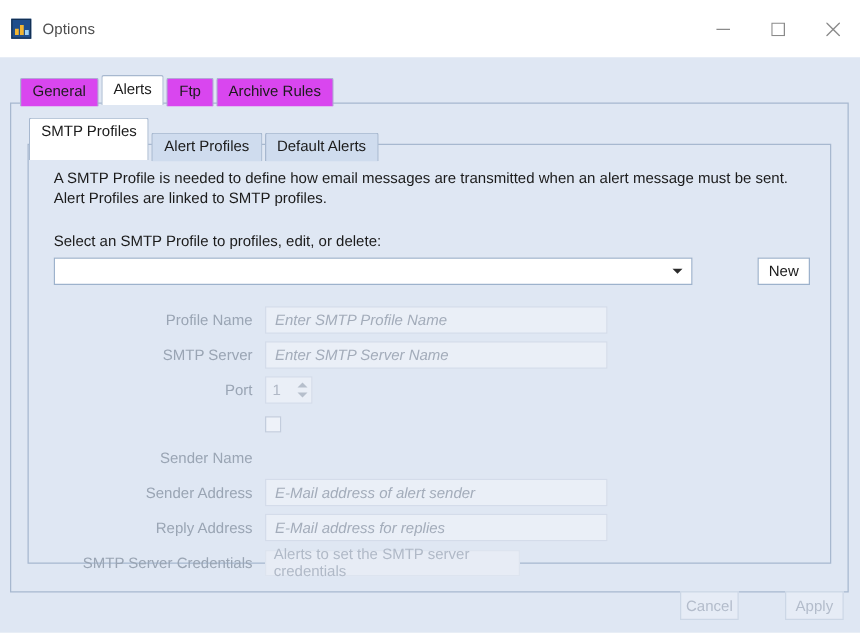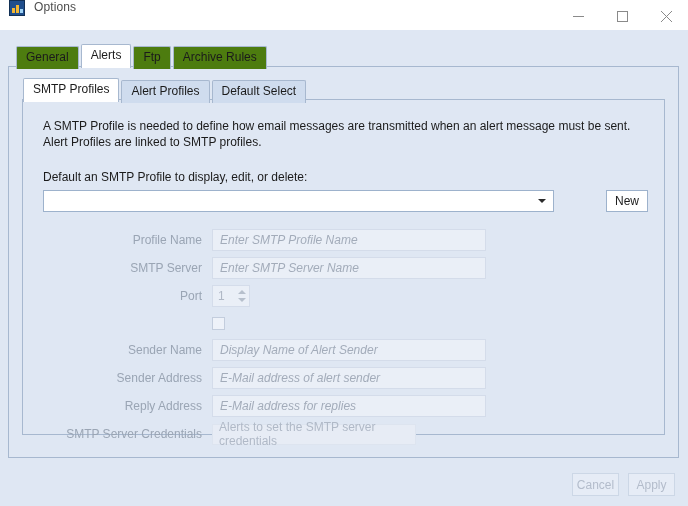--- a/index.html
+++ b/index.html
@@ -21,23 +21,24 @@
     width: 688px;
     height: 506px;
     background: #dfe7f3;
     box-sizing: border-box;
     display: flex;
     flex-direction: column;
   }
 
   
   .titlebar {
-    height: 30px;
-    background: #ffffff;
-    display: flex;
+    height: 46px;
+    background: #ffffff;
+    display: flex;
+    align-items: center;
     flex: 0 0 auto;
     position: relative;
   }
   .title-icon {
     width: 16px;
     height: 16px;
     margin-left: 9px;
     margin-right: 9px;
     flex: 0 0 auto;
     background: #1f4e8c;
@@ -91,21 +92,21 @@
     position: absolute;
     left: 16px;
     top: 14px;
     display: flex;
     align-items: flex-end;
     z-index: 3;
   }
   .tab {
     border: 1px solid #a7b8cf;
     border-bottom: none;
-    background: #4d7c0f;
+    background: #d946ef;
     padding: 3px 9px 4px 9px;
     font-size: 12px;
     color: #1b1b1b;
     margin-right: 2px;
     line-height: 15px;
     border-radius: 2px 2px 0 0;
     position: relative;
     top: 1px;
   }
   .tab.active {
@@ -145,21 +146,21 @@
     color: #1b1b1b;
     margin-right: 2px;
     line-height: 15px;
     border-radius: 2px 2px 0 0;
     position: relative;
     top: 1px;
   }
   .inner-tab.active {
     background: #ffffff;
     top: 0;
-    padding-bottom: 5px;
+    padding-bottom: 15px;
     z-index: 4;
   }
 
   .inner-panel {
     position: absolute;
     left: 13px;
     top: 32px;
     width: 643px;
     height: 336px;
     border: 1px solid #a7b8cf;
@@ -329,20 +330,21 @@
     font-size: 12px;
     color: #b0b9c7;
   }
 
   
   .footer {
     position: absolute;
     right: 13px;
     bottom: 10px;
     display: flex;
+    gap: 28px;
   }
   .fbtn {
     width: 47px;
     height: 23px;
     border: 1px solid #ccd7e6;
     background: #e6ecf6;
     box-sizing: border-box;
     font-size: 12px;
     color: #b3bccb;
     display: flex;
@@ -390,28 +392,28 @@
       <div class="tab active">Alerts</div>
       <div class="tab">Ftp</div>
       <div class="tab">Archive Rules</div>
     </div>
 
     <div class="outer-panel">
 
       <div class="inner-tabstrip">
         <div class="inner-tab active">SMTP Profiles</div>
         <div class="inner-tab">Alert Profiles</div>
-        <div class="inner-tab">Default Select</div>
+        <div class="inner-tab">Default Alerts</div>
       </div>
 
       <div class="inner-panel">
 
         <div class="desc">A SMTP Profile is needed to define how email messages are transmitted when an alert message must be sent. Alert Profiles are linked to SMTP profiles.</div>
 
-        <div class="select-label">Default an SMTP Profile to display, edit, or delete:</div>
+        <div class="select-label">Select an SMTP Profile to profiles, edit, or delete:</div>
 
         <div class="selrow">
           <div class="combo">
             <span class="arrow"></span>
           </div>
           <div class="btn">New</div>
           <div class="btn disabled">Remove</div>
         </div>
 
         <div class="form">
@@ -436,21 +438,20 @@
               </span>
             </div>
           </div>
 
           <div class="checkrow">
             <span class="checkbox"></span>
           </div>
 
           <div class="frow">
             <div class="flabel">Sender Name</div>
-            <div class="ftext">Display Name of Alert Sender</div>
           </div>
 
           <div class="frow">
             <div class="flabel">Sender Address</div>
             <div class="ftext">E-Mail address of alert sender</div>
           </div>
 
           <div class="frow">
             <div class="flabel">Reply Address</div>
             <div class="ftext">E-Mail address for replies</div>

